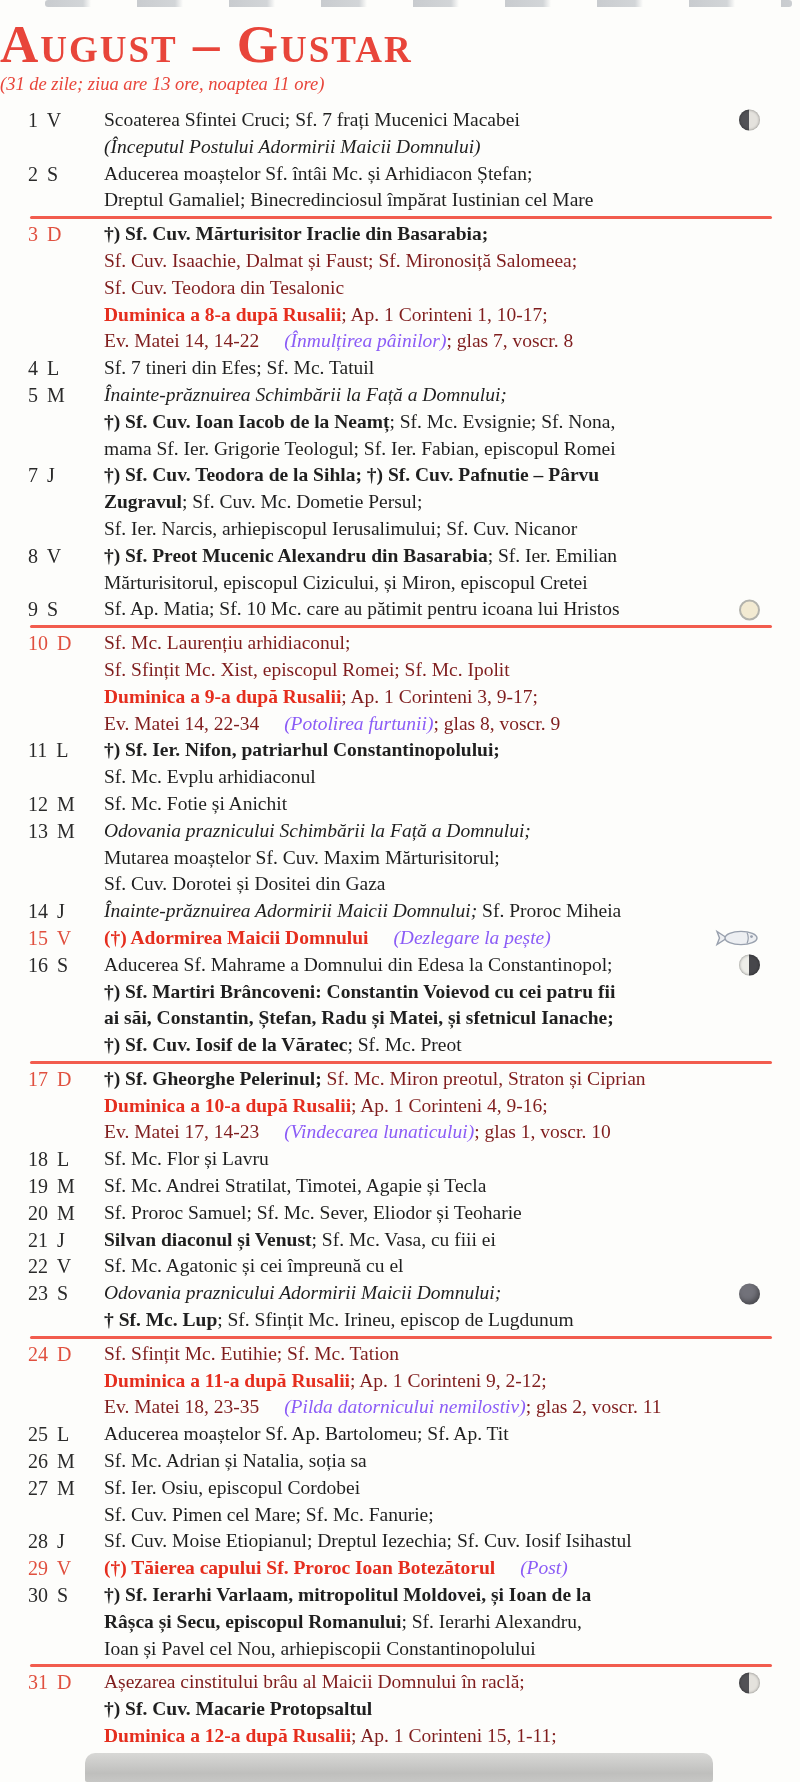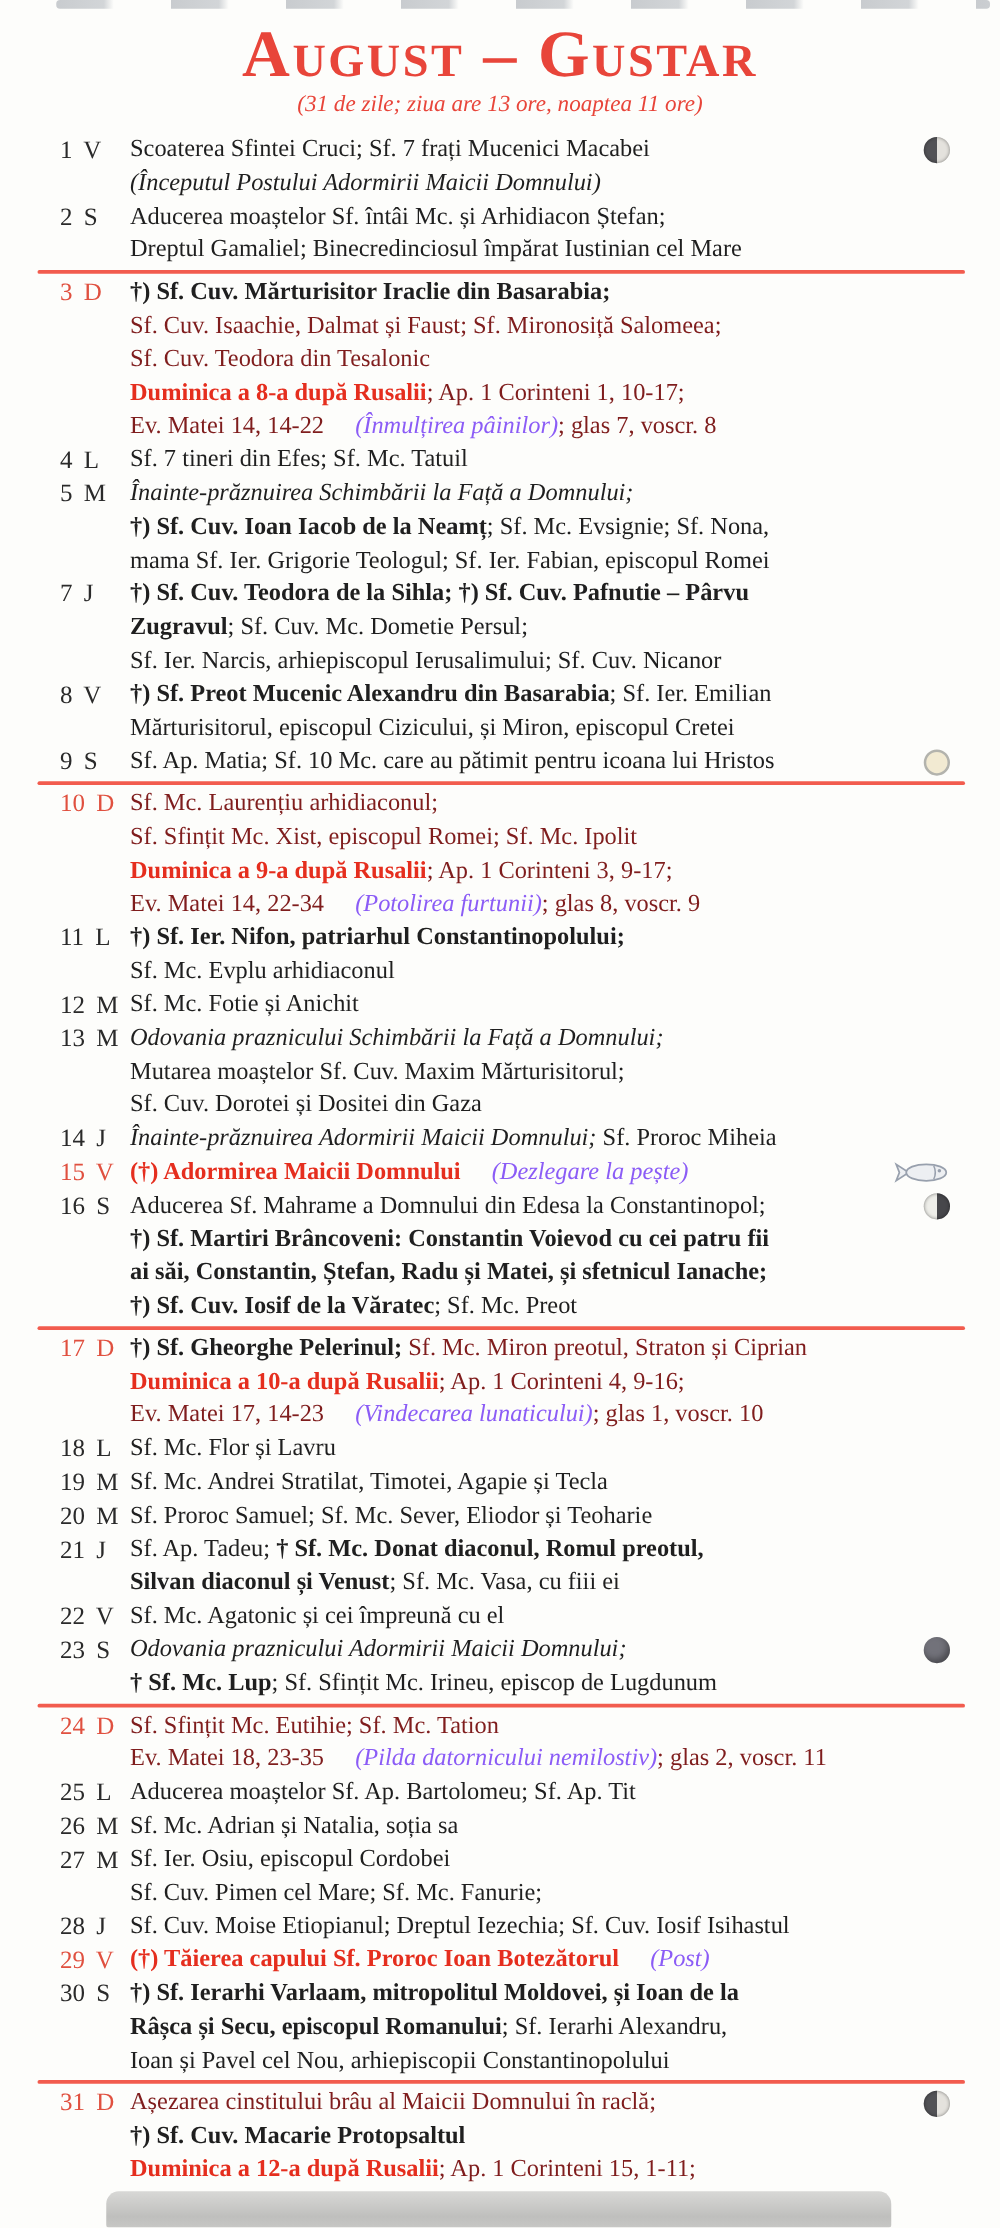--- a/index.html
+++ b/index.html
@@ -24,21 +24,21 @@
     border-radius: 3px;
   }
   .bottom-artifact {
     position: absolute;
     left: 85px; top: 1753px;
     width: 628px; height: 29px;
     background: linear-gradient(#d8d8d6, #bfbfbd 70%, #c7c7c5);
     border-radius: 10px 10px 2px 2px;
   }
 
-  .header { text-align: center; padding-top: 16px; }
+  .header { text-align: left; padding-top: 16px; }
   .title {
     font-variant: small-caps;
     font-weight: bold;
     font-size: 53px;
     line-height: 56px;
     letter-spacing: 2px;
     color: #e8453a;
   }
   .subtitle {
     font-style: italic;
@@ -54,21 +54,21 @@
     height: 3px;
     background: #f25c4e;
     margin: 2px 28px 2px 30px;
     border-radius: 2px;
   }
 
   .day-row { display: flex; }
   .day-label {
     width: 104px;
     box-sizing: border-box;
-    padding-left: 48px;
+    padding-left: 28px;
     font-size: 20px;
     line-height: 26.8px;
     color: #2a2a2a;
     word-spacing: 4px;
     white-space: nowrap;
   }
   .day-label.red { color: #e0503f; }
   .day-content { flex: 1; min-width: 0; }
 
   .line {
@@ -261,21 +261,20 @@
     </div>
     <div class="day-row">
       <div class="day-label">20 M</div>
       <div class="day-content">
         <div class="line"><span class="s-n">Sf. Proroc Samuel; Sf. Mc. Sever, Eliodor și Teoharie</span></div>
       </div>
     </div>
     <div class="day-row">
       <div class="day-label">21 J</div>
       <div class="day-content">
-        <div class="line"><span class="s-n">Sf. Ap. Tadeu; </span><span class="s-b">† Sf. Mc. Donat diaconul, Romul preotul,</span></div>
         <div class="line"><span class="s-b">Silvan diaconul și Venust</span><span class="s-n">; Sf. Mc. Vasa, cu fiii ei</span></div>
       </div>
     </div>
     <div class="day-row">
       <div class="day-label">22 V</div>
       <div class="day-content">
         <div class="line"><span class="s-n">Sf. Mc. Agatonic și cei împreună cu el</span></div>
       </div>
     </div>
     <div class="day-row">
@@ -285,20 +284,21 @@
             <span class="moon moon-dark" style="display: block;"></span>
           </span></div>
         <div class="line"><span class="s-b">† Sf. Mc. Lup</span><span class="s-n">; Sf. Sfințit Mc. Irineu, episcop de Lugdunum</span></div>
       </div>
     </div>
     <div class="separator"></div>
     <div class="day-row">
       <div class="day-label red">24 D</div>
       <div class="day-content">
         <div class="line"><span class="s-r">Sf. Sfințit Mc. Eutihie; Sf. Mc. Tation</span></div>
+        <div class="line"><span class="s-rb">Duminica a 11-a după Rusalii</span><span class="s-r">; Ap. 1 Corinteni 9, 2-12;</span></div>
         <div class="line"><span class="s-r">Ev. Matei 18, 23-35 </span><span class="s-ri">(Pilda datornicului nemilostiv)</span><span class="s-r">; glas 2, voscr. 11</span></div>
       </div>
     </div>
     <div class="day-row">
       <div class="day-label">25 L</div>
       <div class="day-content">
         <div class="line"><span class="s-n">Aducerea moaștelor Sf. Ap. Bartolomeu; Sf. Ap. Tit</span></div>
       </div>
     </div>
     <div class="day-row">

